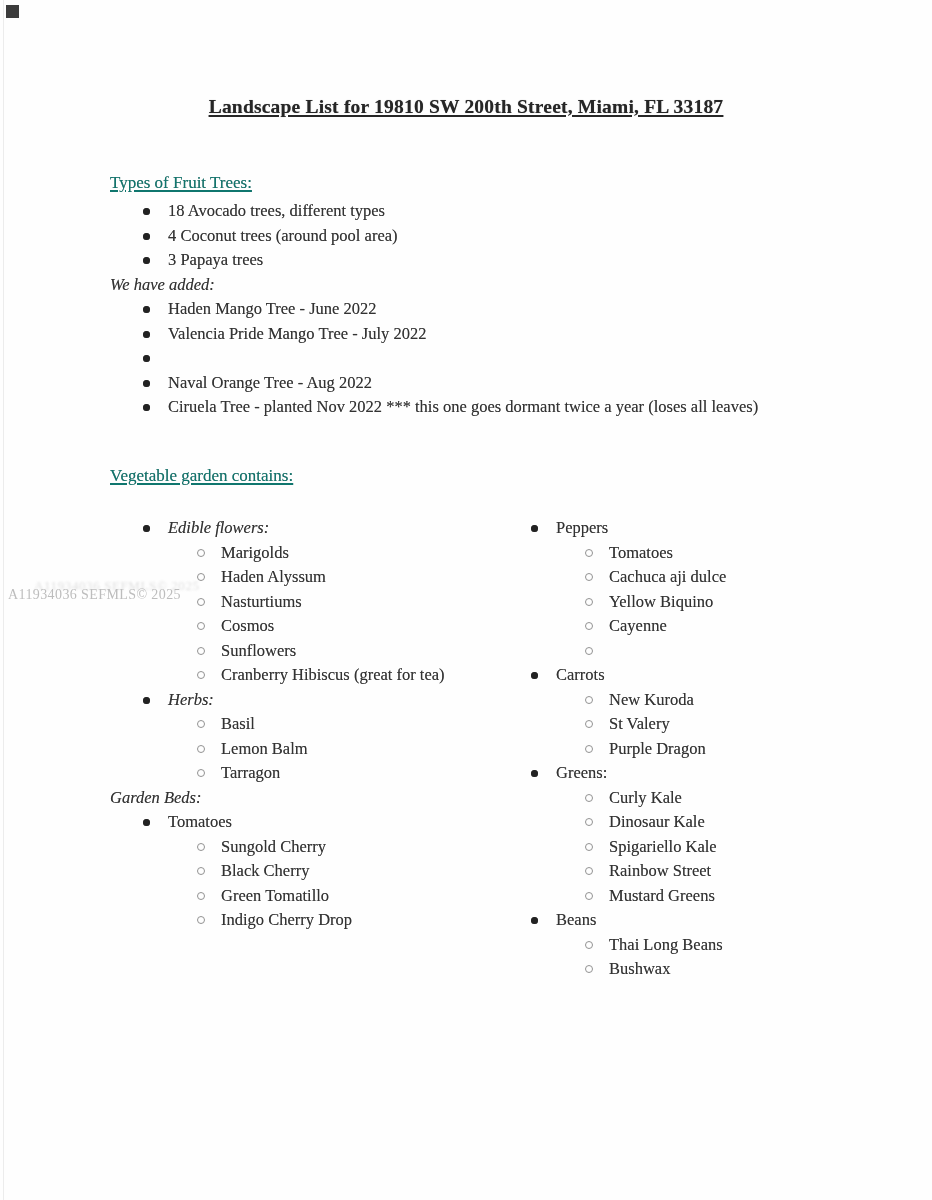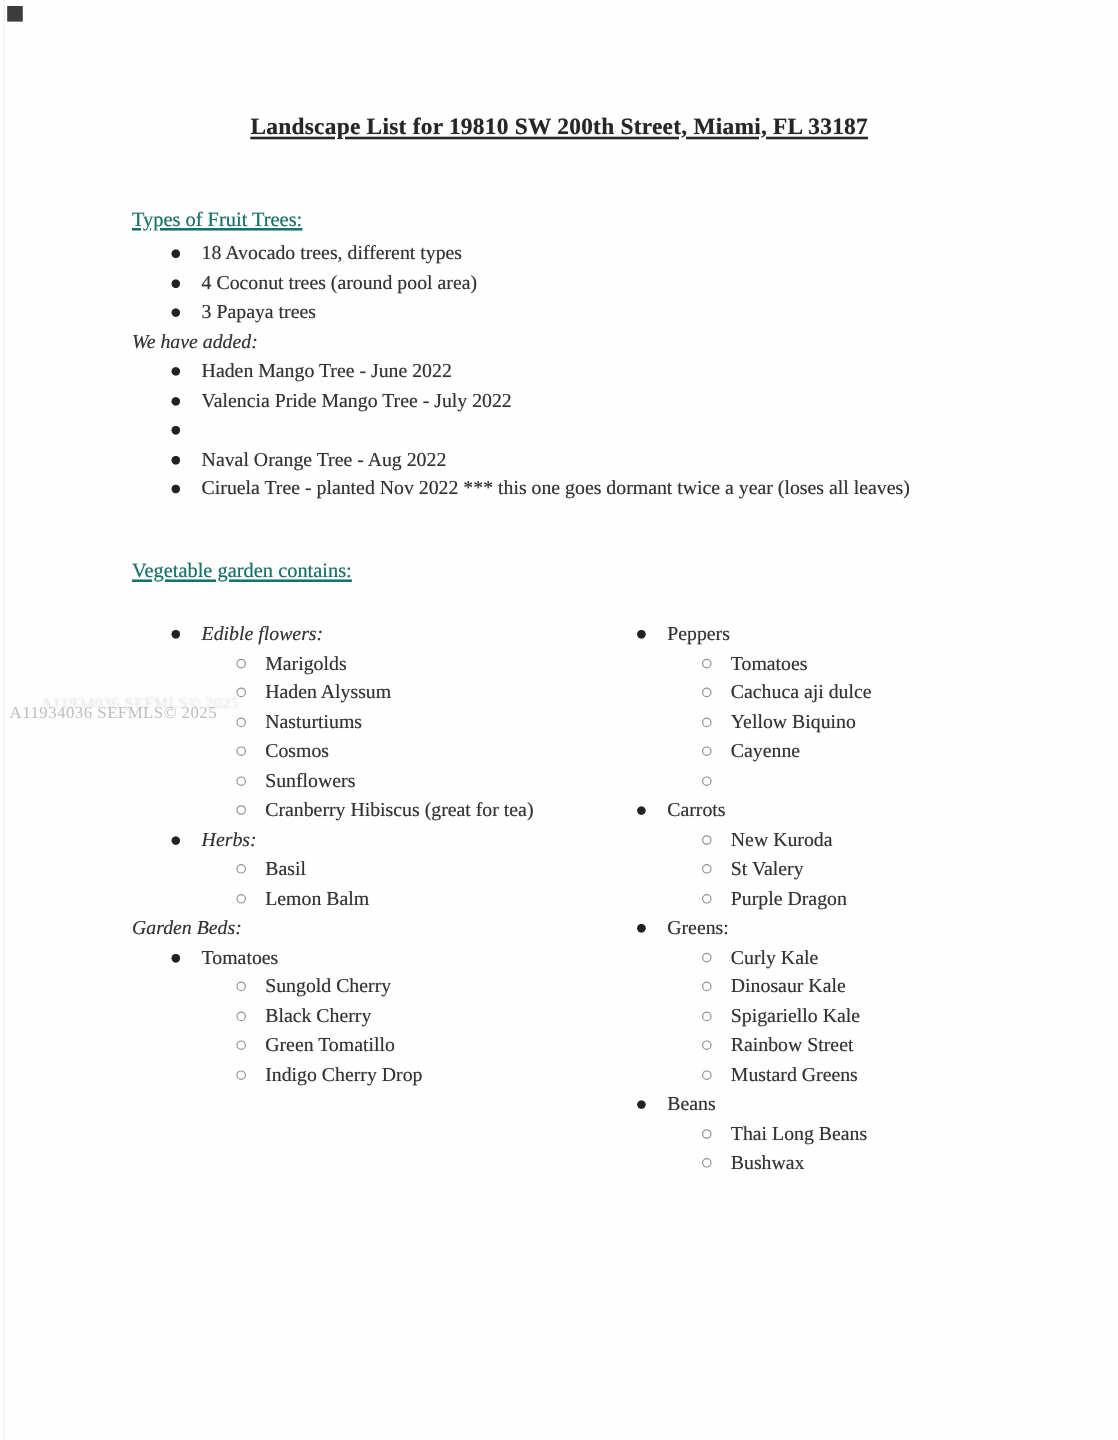--- a/index.html
+++ b/index.html
@@ -83,20 +83,21 @@
       <div class="li l1 it"><span class="dot"></span><span class="txt">Edible flowers:</span></div>
       <div class="li l2"><span class="circ"></span><span class="txt">Marigolds</span></div>
       <div class="li l2"><span class="circ"></span><span class="txt">Haden Alyssum</span></div>
       <div class="li l2"><span class="circ"></span><span class="txt">Nasturtiums</span></div>
       <div class="li l2"><span class="circ"></span><span class="txt">Cosmos</span></div>
       <div class="li l2"><span class="circ"></span><span class="txt">Sunflowers</span></div>
       <div class="li l2"><span class="circ"></span><span class="txt">Cranberry Hibiscus (great for tea)</span></div>
       <div class="li l1 it"><span class="dot"></span><span class="txt">Herbs:</span></div>
       <div class="li l2"><span class="circ"></span><span class="txt">Basil</span></div>
       <div class="li l2"><span class="circ"></span><span class="txt">Lemon Balm</span></div>
+      <div class="li l2"><span class="circ"></span><span class="txt">Tarragon</span></div>
       <div class="li l0 it"><span class="txt">Garden Beds:</span></div>
       <div class="li l1"><span class="dot"></span><span class="txt">Tomatoes</span></div>
       <div class="li l2"><span class="circ"></span><span class="txt">Sungold Cherry</span></div>
       <div class="li l2"><span class="circ"></span><span class="txt">Black Cherry</span></div>
       <div class="li l2"><span class="circ"></span><span class="txt">Green Tomatillo</span></div>
       <div class="li l2"><span class="circ"></span><span class="txt">Indigo Cherry Drop</span></div>
     </div>
   <div id="veg-right" class="list">
       <div class="li l1"><span class="dot"></span><span class="txt">Peppers</span></div>
       <div class="li l2"><span class="circ"></span><span class="txt">Tomatoes</span></div>

